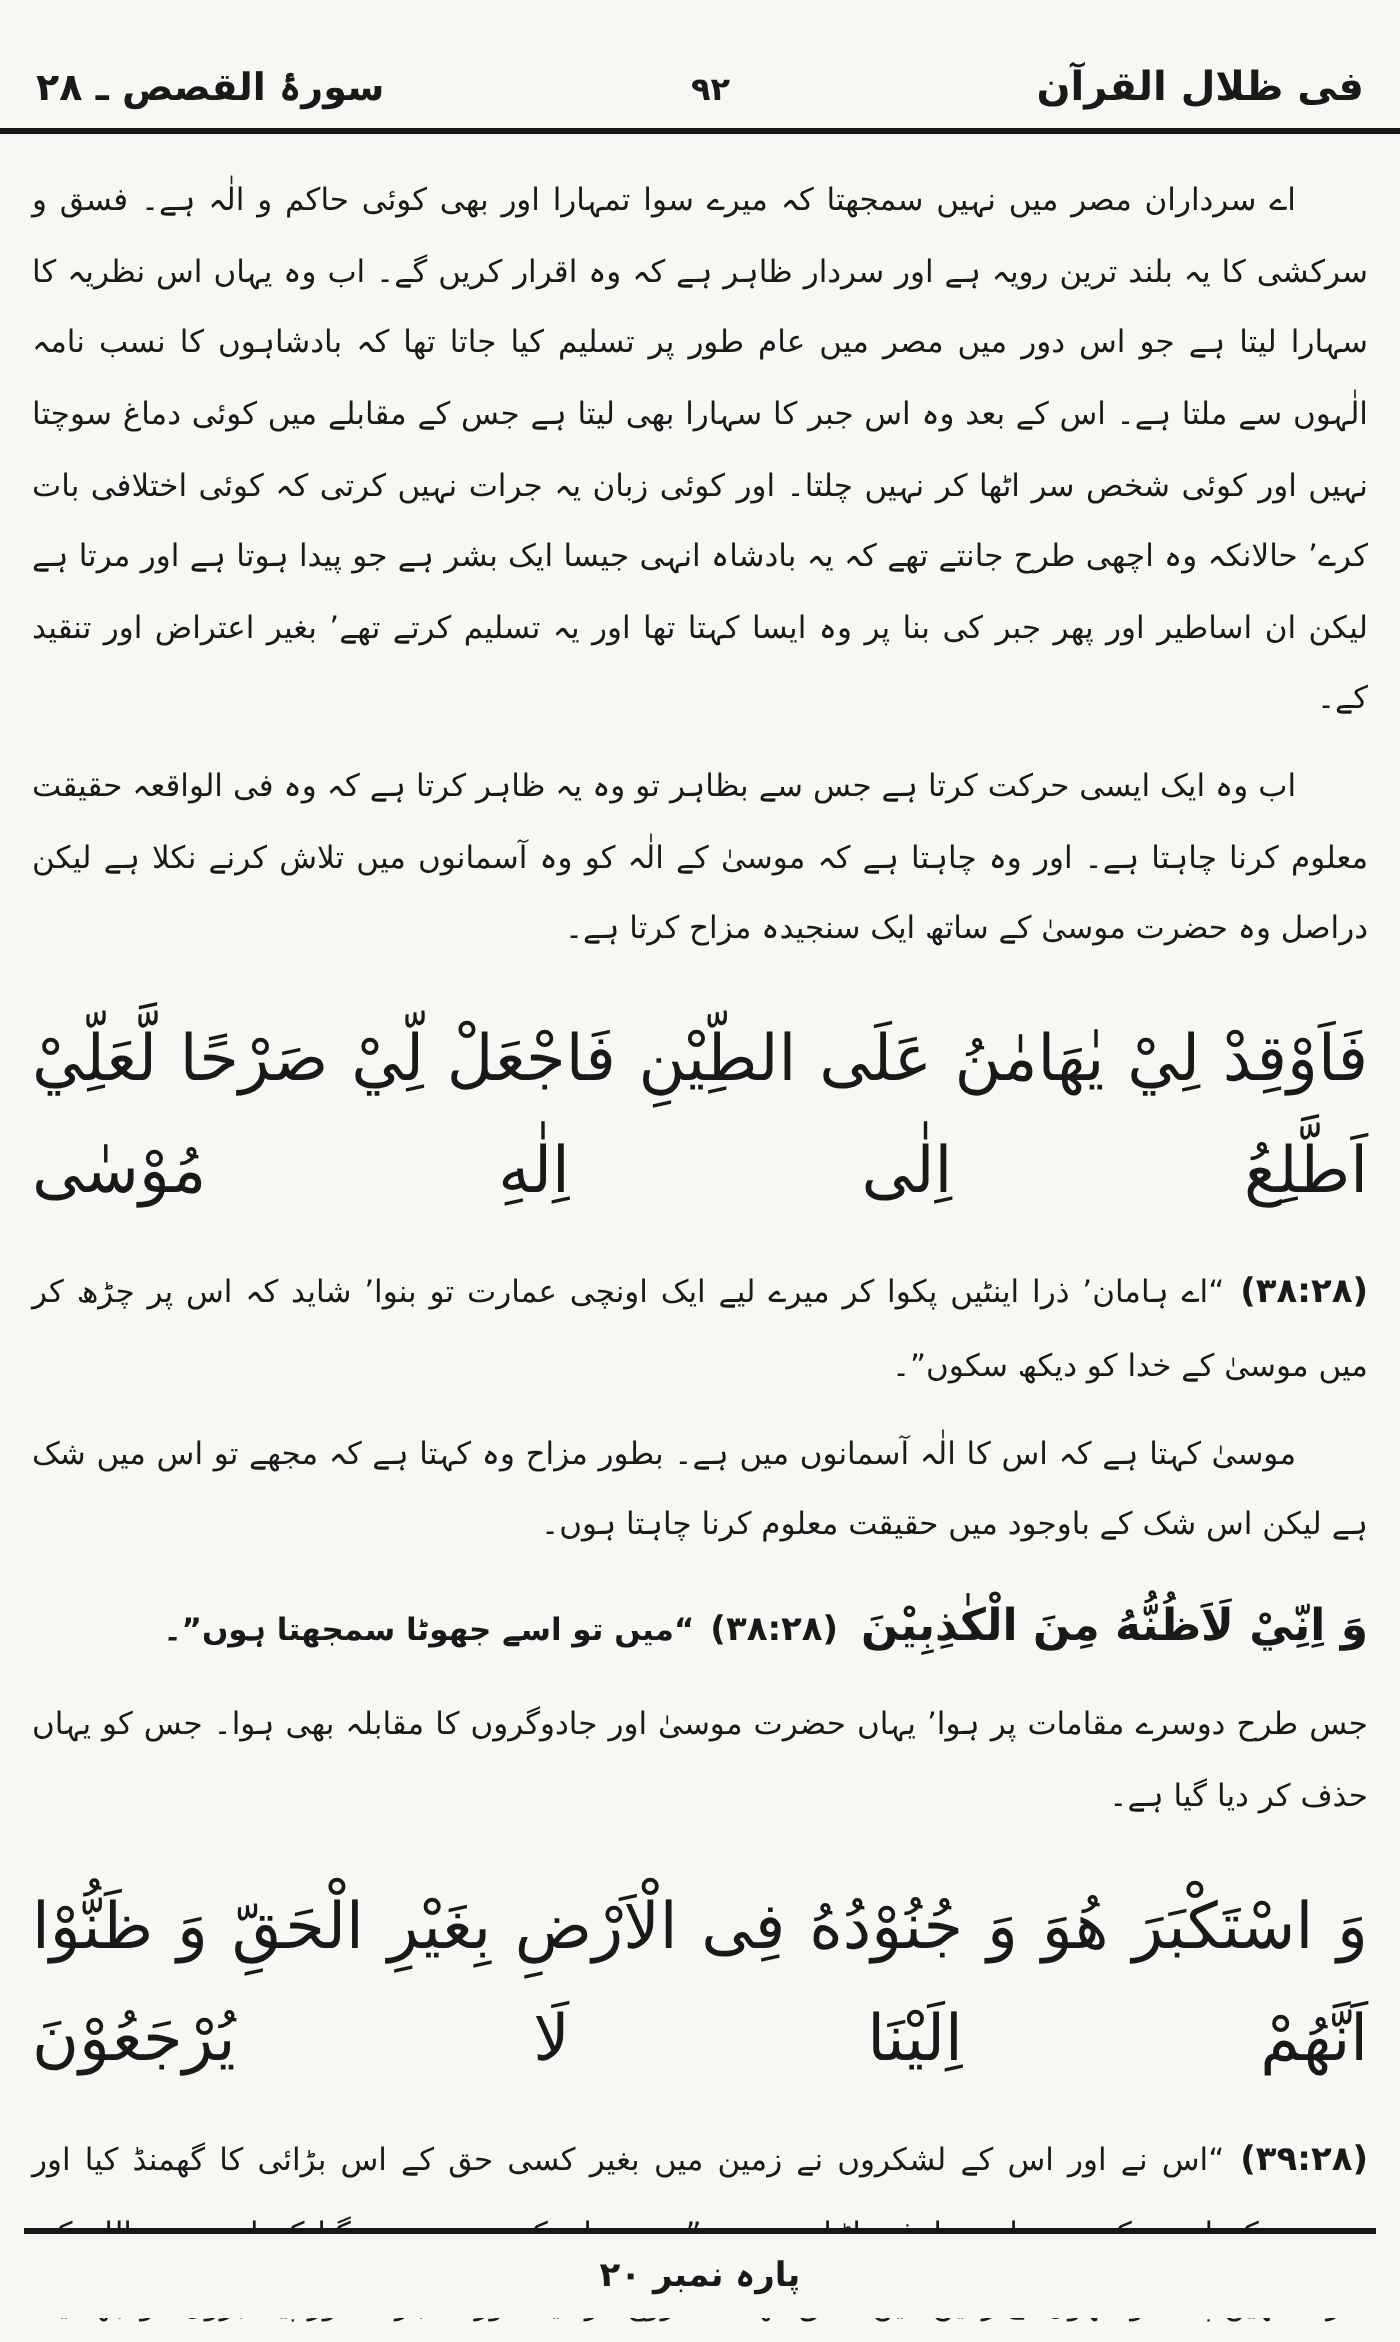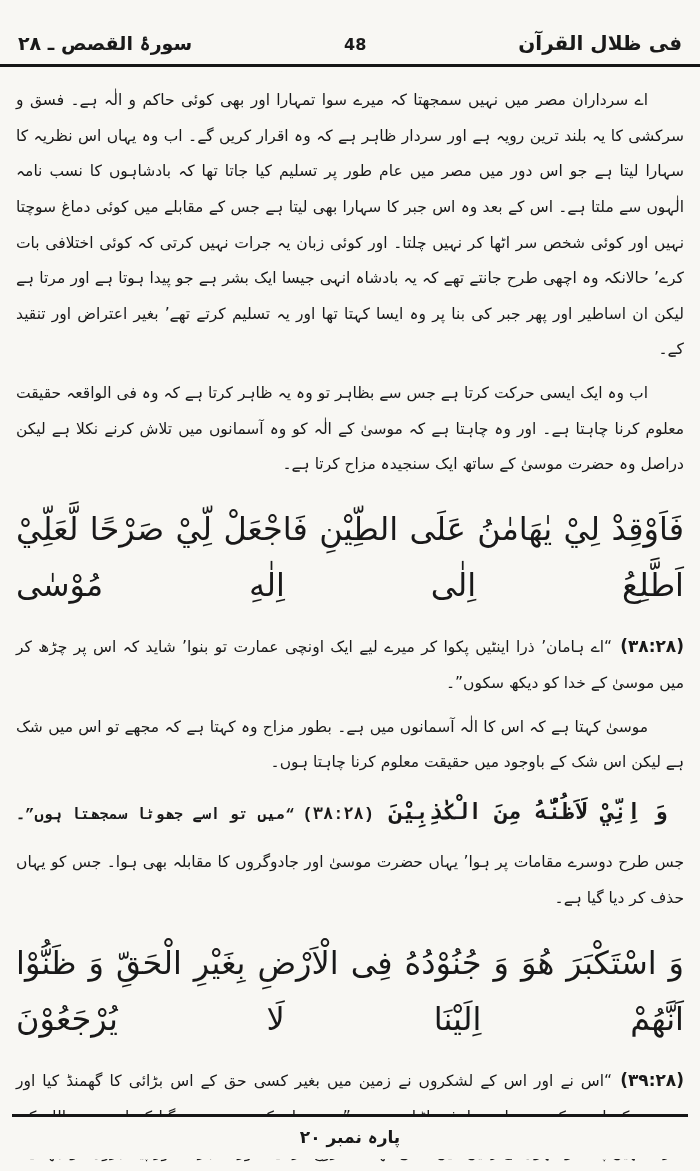--- a/index.html
+++ b/index.html
@@ -53,25 +53,24 @@
   p.verse{
     font-size:32px;
     font-weight:normal;
     line-height:1.75;
     text-align:justify;
     text-align-last:justify;
     margin:18px 0 14px;
   }
   p.vinline{
     font-weight:bold;
-    text-align:left;
+    text-align:right;
     line-height:2.1;
     margin:10px 0 8px;
     font-size:15.5px;
-    font-family:Liberation Mono, monospace;
   }
   .var{font-size:22px;margin-inline-end:6px;}
   .vur{font-size:15.5px;}
   
   .footer{
     position:absolute;
     left:0;right:0;top:1114px;
     background:#f8f7f3;
     padding:0 16px;
     height:45px;
@@ -86,21 +85,21 @@
     direction:rtl;
   }
 </style>
 </head>
 <body>
 
 <div class="page">
 
   <div class="header">
     <span class="book-title">فى ظلال القرآن</span>
-    <span class="page-number">48</span>
+    <span class="page-number">۹۲</span>
     <span class="surah-title">سورۂ القصص ـ ۲۸</span>
   </div>
   <div class="header-rule"></div>
 
   <div class="body">
 
 
     <p class="urdu indent">اے سرداران مصر میں نہیں سمجھتا کہ میرے سوا تمہارا اور بھی کوئی حاکم و الٰہ ہے۔ فسق و سرکشی کا یہ بلند ترین رویہ ہے اور سردار ظاہر ہے کہ وہ اقرار کریں گے۔ اب وہ یہاں اس نظریہ کا سہارا لیتا ہے جو اس دور میں مصر میں عام طور پر تسلیم کیا جاتا تھا کہ بادشاہوں کا نسب نامہ الٰہوں سے ملتا ہے۔ اس کے بعد وہ اس جبر کا سہارا بھی لیتا ہے جس کے مقابلے میں کوئی دماغ سوچتا نہیں اور کوئی شخص سر اٹھا کر نہیں چلتا۔ اور کوئی زبان یہ جرات نہیں کرتی کہ کوئی اختلافی بات کرے’ حالانکہ وہ اچھی طرح جانتے تھے کہ یہ بادشاہ انہی جیسا ایک بشر ہے جو پیدا ہوتا ہے اور مرتا ہے لیکن ان اساطیر اور پھر جبر کی بنا پر وہ ایسا کہتا تھا اور یہ تسلیم کرتے تھے’ بغیر اعتراض اور تنقید کے۔</p>
 
     <p class="urdu indent">اب وہ ایک ایسی حرکت کرتا ہے جس سے بظاہر تو وہ یہ ظاہر کرتا ہے کہ وہ فی الواقعہ حقیقت معلوم کرنا چاہتا ہے۔ اور وہ چاہتا ہے کہ موسیٰ کے الٰہ کو وہ آسمانوں میں تلاش کرنے نکلا ہے لیکن دراصل وہ حضرت موسیٰ کے ساتھ ایک سنجیدہ مزاح کرتا ہے۔</p>

